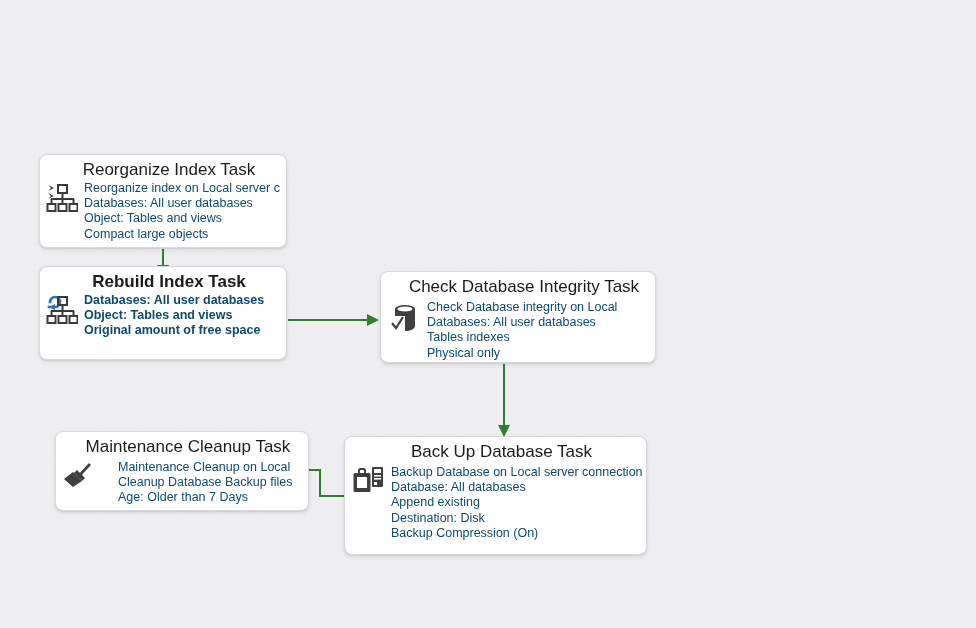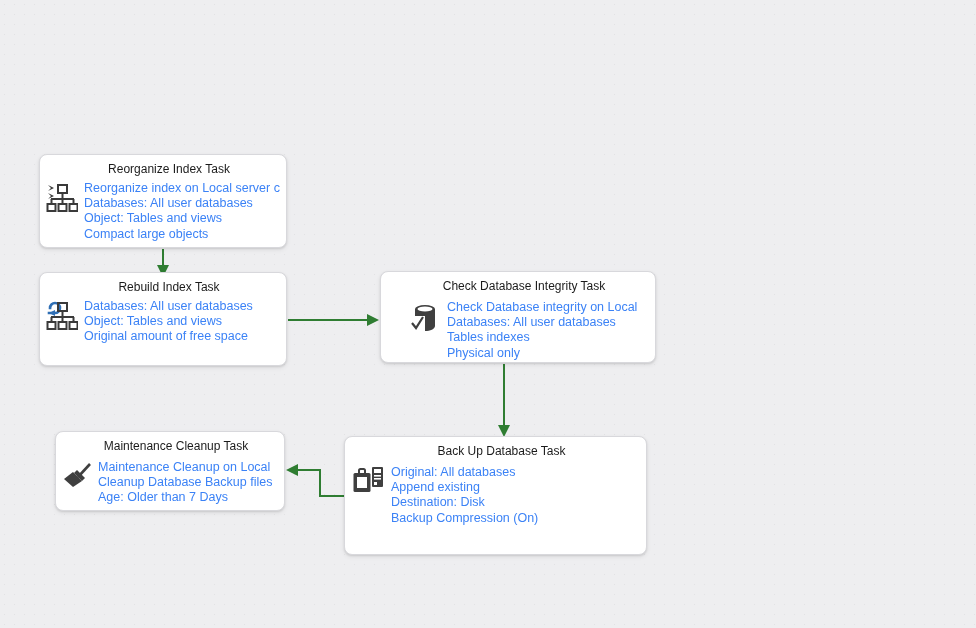--- a/index.html
+++ b/index.html
@@ -40,21 +40,21 @@
     position: absolute;
     box-sizing: border-box;
     background: #ffffff;
     border: 1px solid #d8d8dc;
     border-radius: 8px;
     box-shadow: 0 1px 2px rgba(0,0,0,0.10), 0 2px 5px rgba(0,0,0,0.07);
     overflow: hidden;
   }
   .task-title {
     text-align: center;
-    font-size: 12px;
+    font-size: 17px;
     color: #1b1b1b;
     line-height: 15px;
     padding: 7px 6px 2px 18px;
     white-space: nowrap;
     overflow: hidden;
   }
   .task-body {
     display: flex;
     align-items: flex-start;
     padding: 2px 0 8px 0;
@@ -70,38 +70,38 @@
   .task-icon svg { display: block; }
   .task-lines {
     flex: 1 1 auto;
     min-width: 0;
     padding-right: 0;
     overflow: hidden;
   }
   .task-line {
     font-size: 12.5px;
     line-height: 15.2px;
-    color: #3b82f6;
+    color: #0c4a6e;
     white-space: nowrap;
     overflow: hidden;
   }
 
   
   #box-reorganize-index { left: 39px;  top: 154px; width: 248px; height: 94px; }
-  #box-rebuild-index    { left: 39px;  top: 272px; width: 248px; height: 94px; }
+  #box-rebuild-index    { left: 39px;  top: 266px; width: 248px; height: 94px; font-weight: bold; }
   #box-check-integrity  { left: 380px; top: 271px; width: 276px; height: 92px; }
   #box-backup-database  { left: 344px; top: 436px; width: 303px; height: 119px; }
-  #box-maintenance      { left: 55px;  top: 431px; width: 230px; height: 80px; }
+  #box-maintenance      { left: 55px;  top: 431px; width: 254px; height: 80px; }
 
   #box-check-integrity .task-icon { width: 46px; }
   #box-backup-database .task-icon { width: 46px; align-items: center; padding-top: 0; }
   #box-backup-database .task-body { padding-top: 4px; }
   #box-maintenance .task-icon { width: 42px; }
-  #box-maintenance .task-body { padding-top: 4px; }
-  #box-check-integrity .task-body { padding-top: 4px; padding-left: 20px; }
+  #box-maintenance .task-body { padding-top: 4px; gap: 20px; }
+  #box-check-integrity .task-body { padding-top: 4px; }
 </style>
 </head>
 <body>
 
 <div id="canvas">
 
   <svg id="connectors" viewBox="0 0 976 628" width="976" height="628">
 
     <g>
       <line x1="163" y1="249" x2="163" y2="268" stroke="#2f7d32" stroke-width="2"></line>
@@ -219,21 +219,22 @@
           <rect x="7" y="4" width="6" height="5" rx="1.5" fill="none" stroke="#3f3f3f" stroke-width="2"></rect>
 
           <rect x="20" y="2" width="11" height="20" rx="1" fill="#3f3f3f"></rect>
           <rect x="22" y="4" width="7" height="4" fill="#ffffff"></rect>
           <rect x="22" y="10" width="7" height="1.6" fill="#ffffff"></rect>
           <rect x="22" y="13" width="7" height="1.6" fill="#ffffff"></rect>
           <rect x="22" y="17" width="3" height="3" fill="#ffffff"></rect>
         </svg>
       </div>
       <div class="task-lines">
-        <div class="task-line">Original: All databases</div>
+        <div class="task-line">Backup Database on Local server connection</div>
+        <div class="task-line">Database: All databases</div>
         <div class="task-line">Append existing</div>
         <div class="task-line">Destination: Disk</div>
         <div class="task-line">Backup Compression (On)</div>
       </div>
     </div>
   </div>
 
   <div class="task-box" id="box-maintenance">
     <div class="task-title">Maintenance Cleanup Task</div>
     <div class="task-body">

